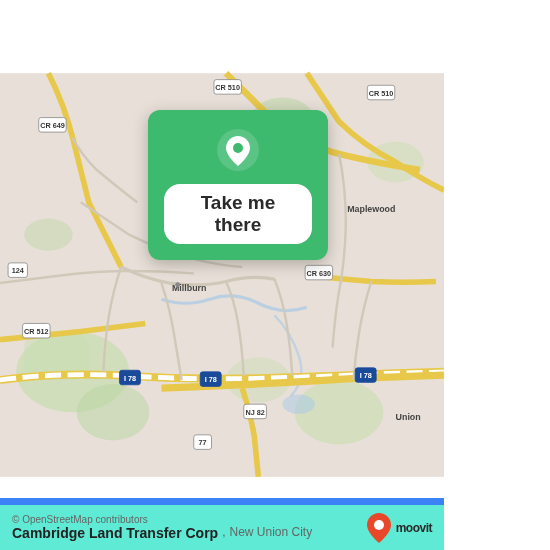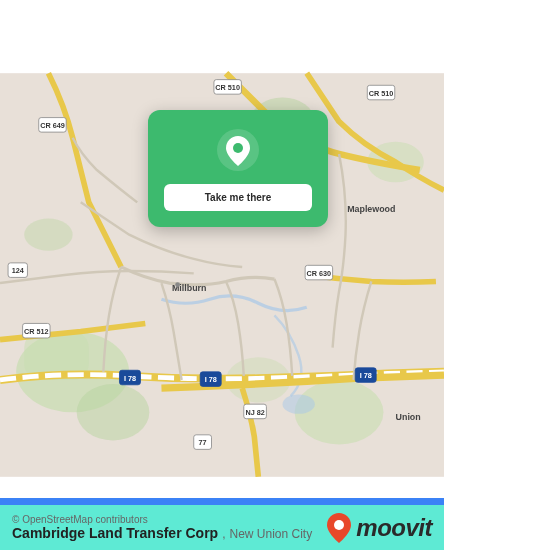--- a/index.html
+++ b/index.html
@@ -47,23 +47,23 @@
     #location-pin-icon {
       width: 44px;
       height: 44px;
       margin-bottom: 12px;
     }
 
     #take-me-there-btn {
       background-color: white;
       color: #2a2a2a;
       border: none;
-      border-radius: 6px;
+      border-radius: 16px;
       padding: 8px 20px;
-      font-size: 10px;
+      font-size: 19px;
       font-weight: 600;
       cursor: pointer;
       width: 100%;
       text-align: center;
     }
 
     
     #bottom-bar {
       position: absolute;
       bottom: 0;
@@ -218,30 +218,30 @@
       <path d="M22 8 C15.4 8 10 13.4 10 20 C10 28 22 38 22 38 C22 38 34 28 34 20 C34 13.4 28.6 8 22 8Z" fill="white"></path>
       <circle cx="22" cy="20" r="5" fill="#3dba6e"></circle>
     </svg>
 
     <button id="take-me-there-btn">Take me there</button>
   </div>
 
   <div id="bottom-bar">
     <div id="bottom-left">
       <span id="osm-credit" style="font-size:10px;color:#666;">© OpenStreetMap contributors</span>
-      <div style="display:flex;align-items:flex-end;gap:4px;">
+      <div style="display:flex;align-items:flex-start;gap:4px;">
         <span id="place-name" style="font-size:14px;font-weight:700;color:#222;">Cambridge Land Transfer Corp</span>
         <span style="font-size:12px;color:#666;">,</span>
         <span id="place-location" style="font-size:12px;color:#666;">New Union City</span>
       </div>
     </div>
 
     <div id="moovit-logo">
 
       <svg width="26" height="32" viewBox="0 0 26 32" xmlns="http://www.w3.org/2000/svg">
         <path d="M13 1 C6.4 1 1 6.4 1 13 C1 21 13 31 13 31 C13 31 25 21 25 13 C25 6.4 19.6 1 13 1Z" fill="#e8472a"></path>
         <circle cx="13" cy="13" r="5" fill="white"></circle>
       </svg>
-      <span style="font-size:24px;font-weight:800;color:#2a2a2a;font-style:italic;letter-spacing:-0.5px;">moovit</span>
+      <span style="font-size:12px;font-weight:800;color:#2a2a2a;letter-spacing:-0.5px;">moovit</span>
     </div>
   </div>
 
 </div>
 
 </body></html>

